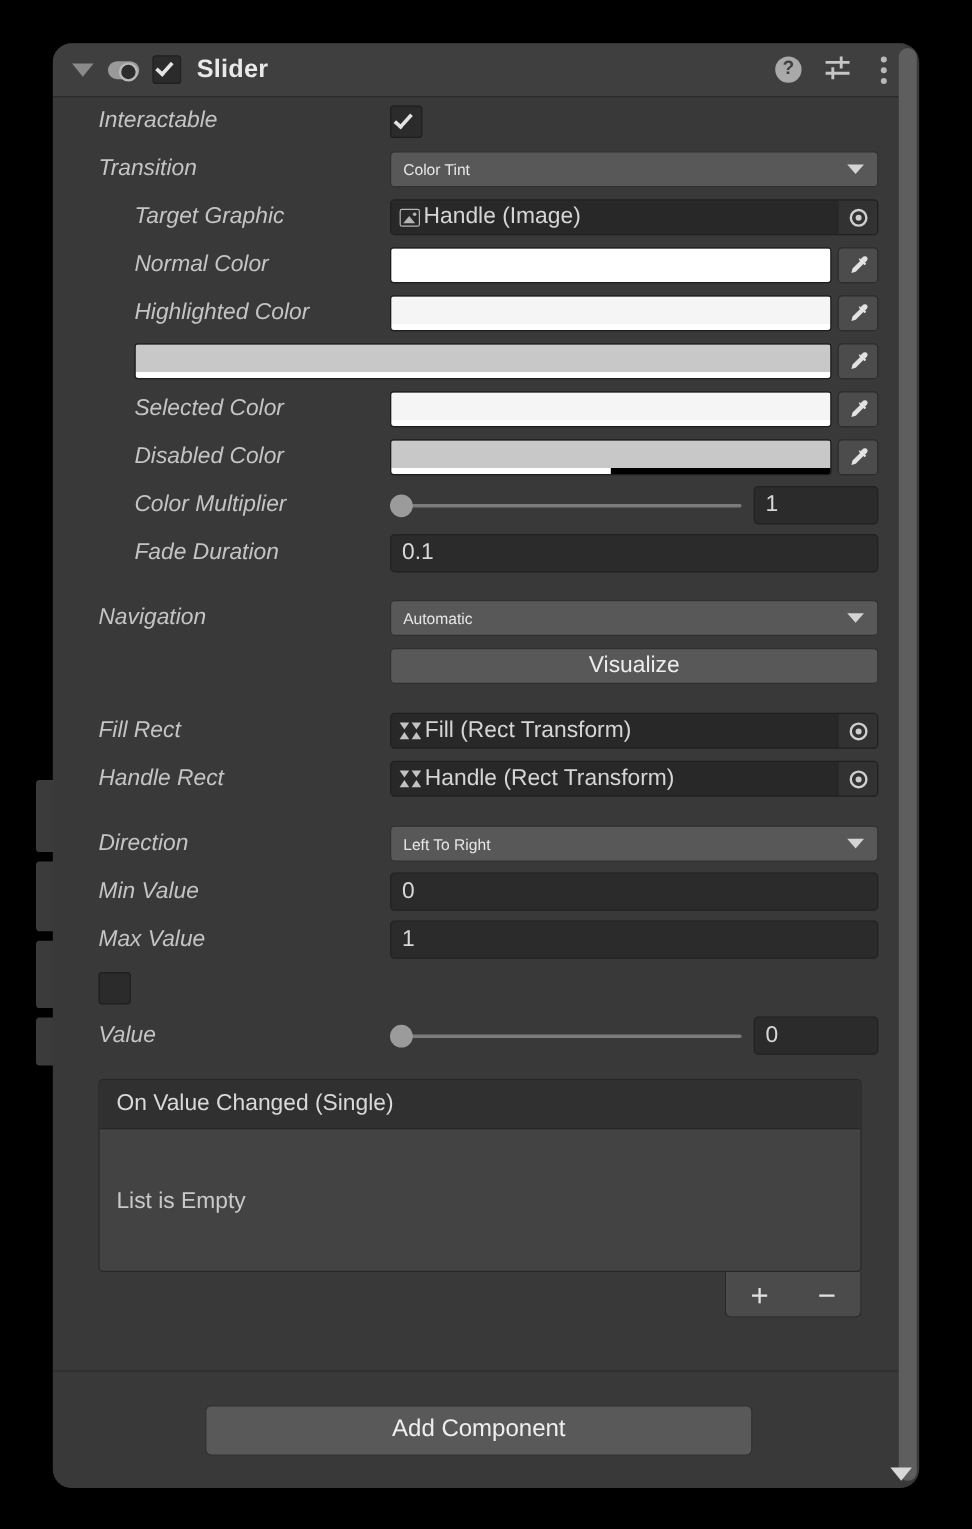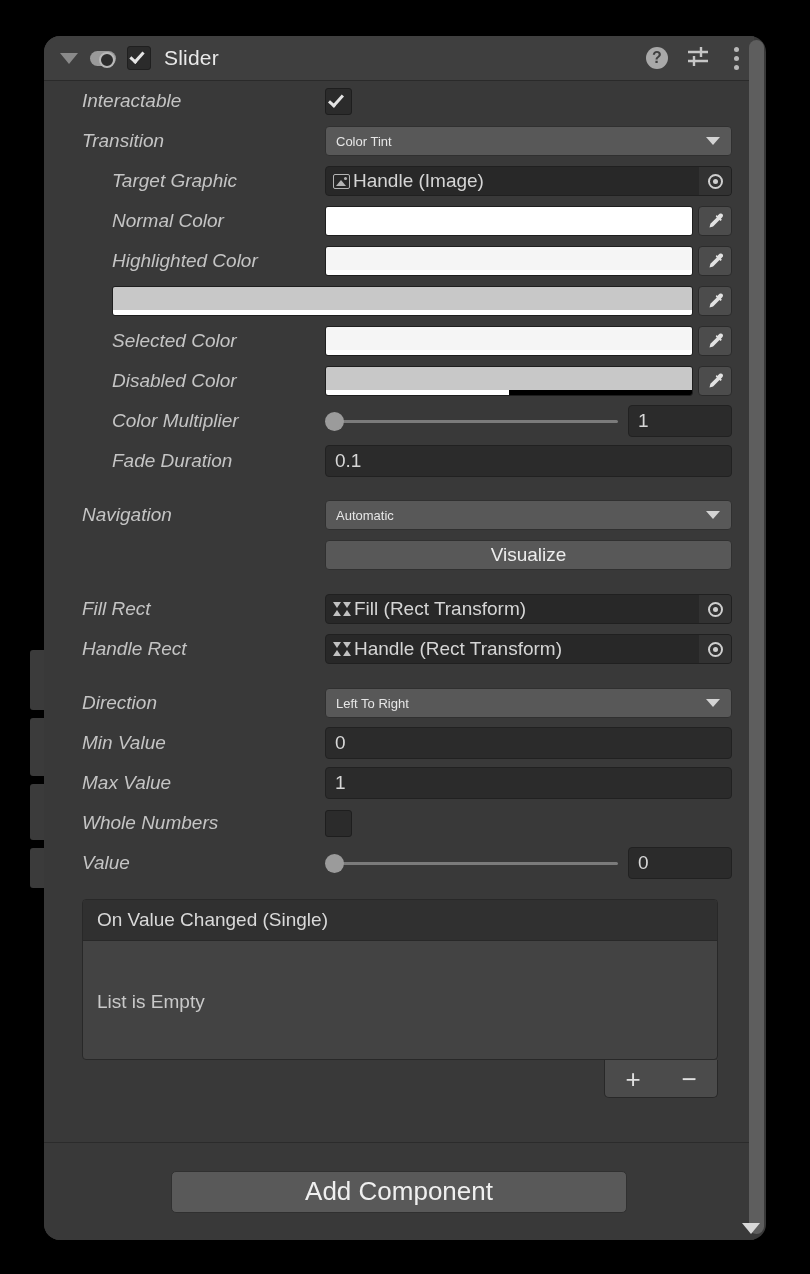--- a/index.html
+++ b/index.html
@@ -95,21 +95,21 @@
   .check-mark {
     position: absolute;
     left: 5px; top: 2px;
     width: 8px; height: 14px;
     border: solid #e4e4e4;
     border-width: 0 3px 3px 0;
     transform: rotate(42deg);
   }
   #comp-title {
     font-size: 21px;
-    font-weight: normal;
+    font-weight: bold;
     color: #e9e9e9;
     letter-spacing: .2px;
     text-align: right;
   }
   .hdr-right {
     margin-left: auto;
     display: flex;
     align-items: center;
     gap: 18px;
   }
@@ -445,21 +445,21 @@
     display: flex;
     align-items: center;
     justify-content: center;
   }
   #add-component {
     width: 456px; height: 42px;
     background: #595959;
     border: 1px solid #303030;
     border-radius: 5px;
     color: #efefef;
-    font-size: 26px;
+    font-size: 20px;
     display: flex; align-items: center; justify-content: center;
     cursor: pointer;
   }
 </style>
 </head>
 <body>
 
 <div class="bg-strip" style="top:650px;height:60px;"></div>
 <div class="bg-strip" style="top:718px;height:58px;"></div>
 <div class="bg-strip" style="top:784px;height:56px;"></div>
@@ -706,21 +706,20 @@
     </div>
 
     <div class="row">
       <div class="lbl">Max Value</div>
       <div class="ctl">
         <div class="textfield">1</div>
       </div>
     </div>
 
     <div class="row">
-      <div class="lbl">Whole Numbers</div>
       <div class="ctl">
         <div class="cbox"></div>
       </div>
     </div>
 
     <div class="row">
       <div class="lbl">Value</div>
       <div class="ctl">
         <div class="sliderwrap">
           <div class="track"></div>

